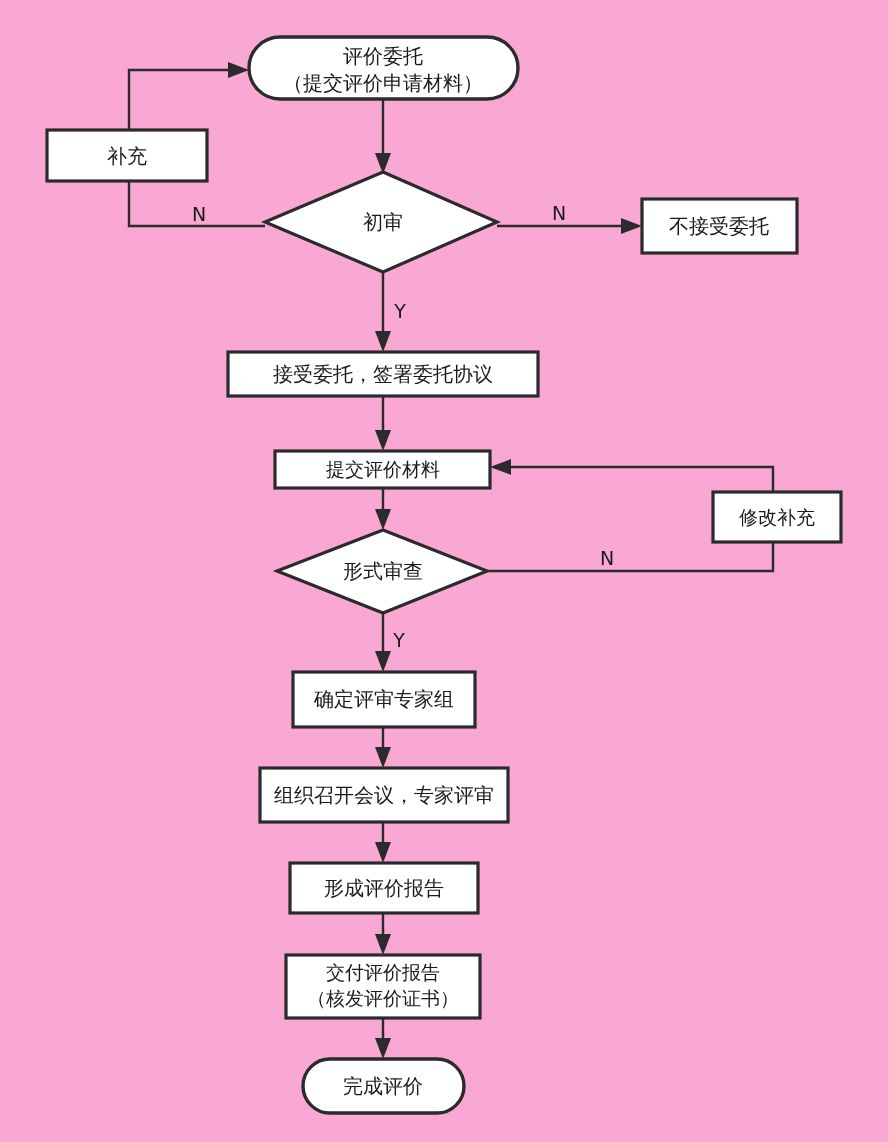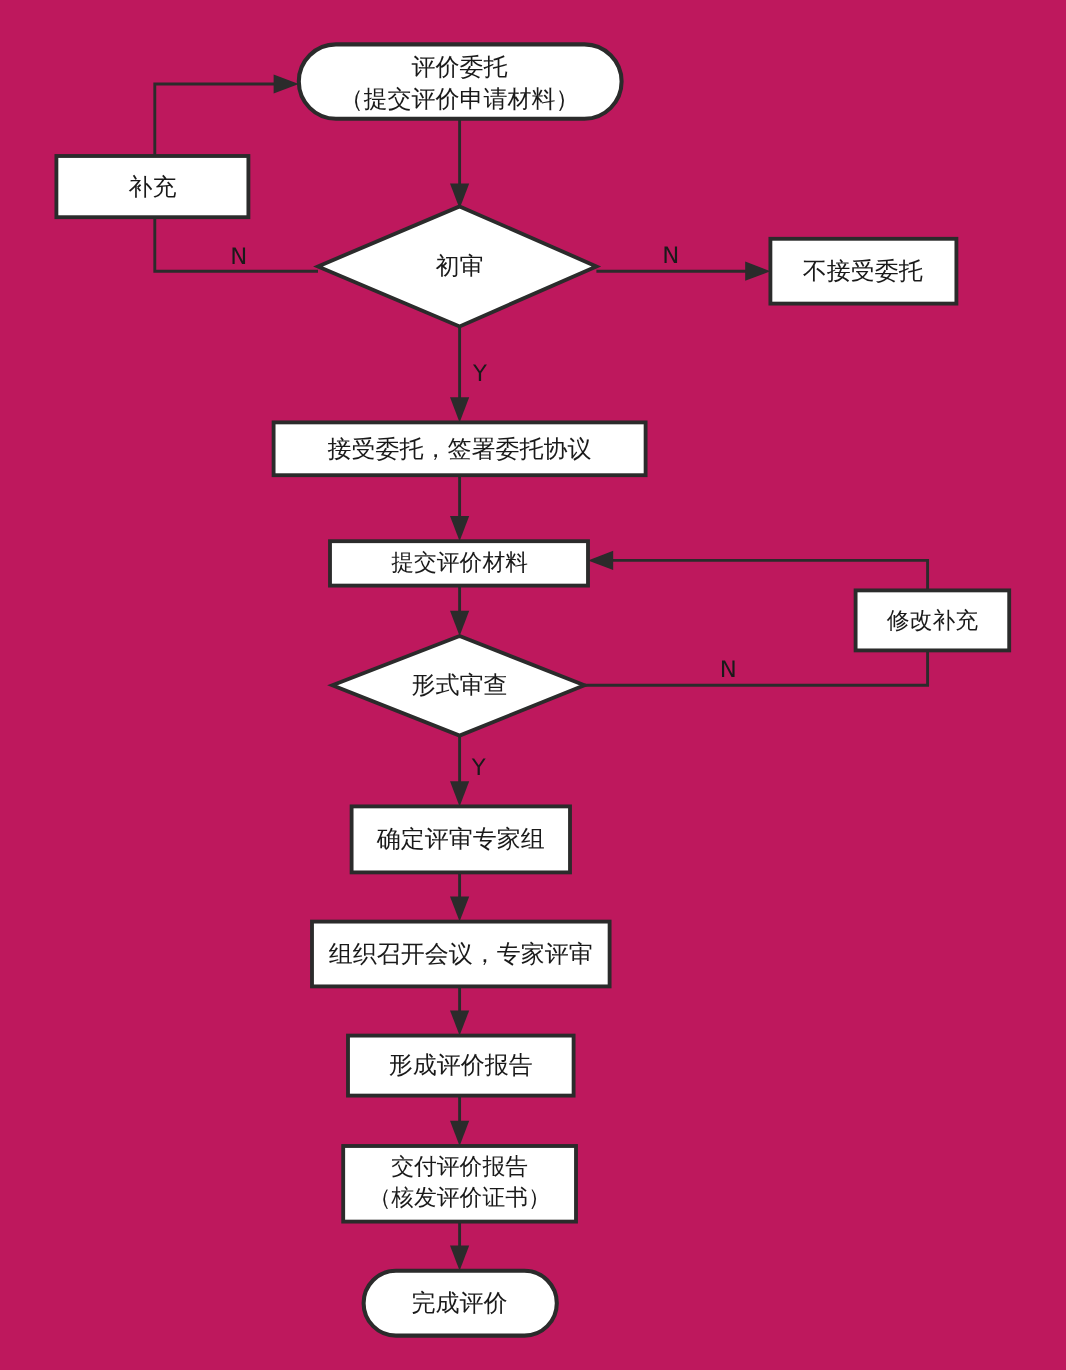--- a/index.html
+++ b/index.html
@@ -7,21 +7,21 @@
     padding: 0;
     background: #ffffff;
   }
   body {
     font-family: "DejaVu Sans", "Liberation Sans", sans-serif;
   }
   #flow-root {
     position: relative;
     width: 888px;
     height: 1142px;
-    background: #be185d;
+    background: #f9a8d4;
     overflow: hidden;
   }
   #flow-svg {
     position: absolute;
     left: 0;
     top: 0;
     width: 888px;
     height: 1142px;
   }
   .node-text {

